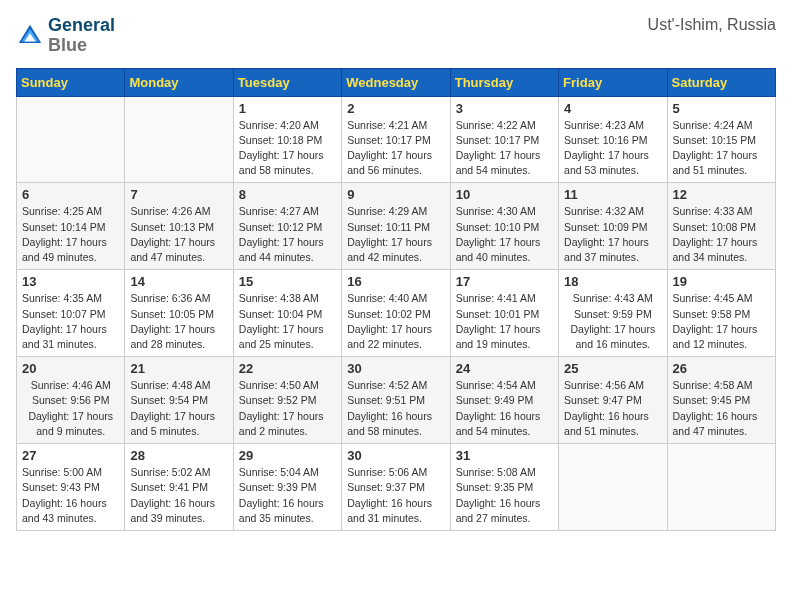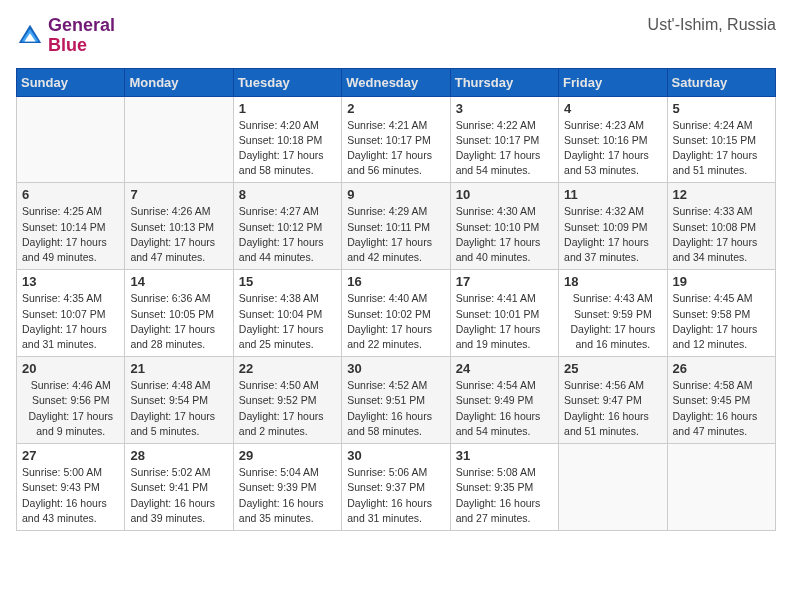--- a/index.html
+++ b/index.html
@@ -21,21 +21,21 @@
       align-items: center;
       gap: 4px;
     }
     .logo-text {
       font-size: 18px;
       font-weight: bold;
       color: #333;
       line-height: 1.1;
     }
     .logo-text span {
-      color: #701a75;
+      color: #0c4a6e;
     }
     .logo-icon {
       width: 28px;
       height: 28px;
     }
     .title-block {
       text-align: right;
     }
     .month-title {
       font-size: 36px;
@@ -46,21 +46,21 @@
       font-size: 16px;
       color: #555;
     }
     table {
       width: 100%;
       border-collapse: collapse;
       table-layout: fixed;
     }
     thead tr th {
       background: #1565C0;
-      color: #e5e5e5;
+      color: #fde047;
       font-size: 13px;
       padding: 6px 4px;
       text-align: left;
       font-weight: bold;
       border: 1px solid #0d47a1;
     }
     tbody tr td {
       border: 1px solid #ccc;
       vertical-align: top;
       padding: 4px 5px;
@@ -92,21 +92,21 @@
 <body>
 
 <div class="header">
   <div class="logo">
     <svg class="logo-icon" viewBox="0 0 40 40" xmlns="http://www.w3.org/2000/svg">
       <polygon points="20,4 36,30 4,30" fill="#1565C0"></polygon>
       <polygon points="20,10 32,28 8,28" fill="#42A5F5"></polygon>
       <polygon points="20,16 28,28 12,28" fill="#fff"></polygon>
     </svg>
     <div class="logo-text">
-      <span>General</span><br><span style="color:#be185d">Blue</span>
+      <span>General</span><br><span style="color:#737373">Blue</span>
     </div>
   </div>
   <div class="title-block">
     <div class="location-title">Ust'-Ishim, Russia</div>
   </div>
 </div>
 
 <table>
   <thead>
     <tr>

